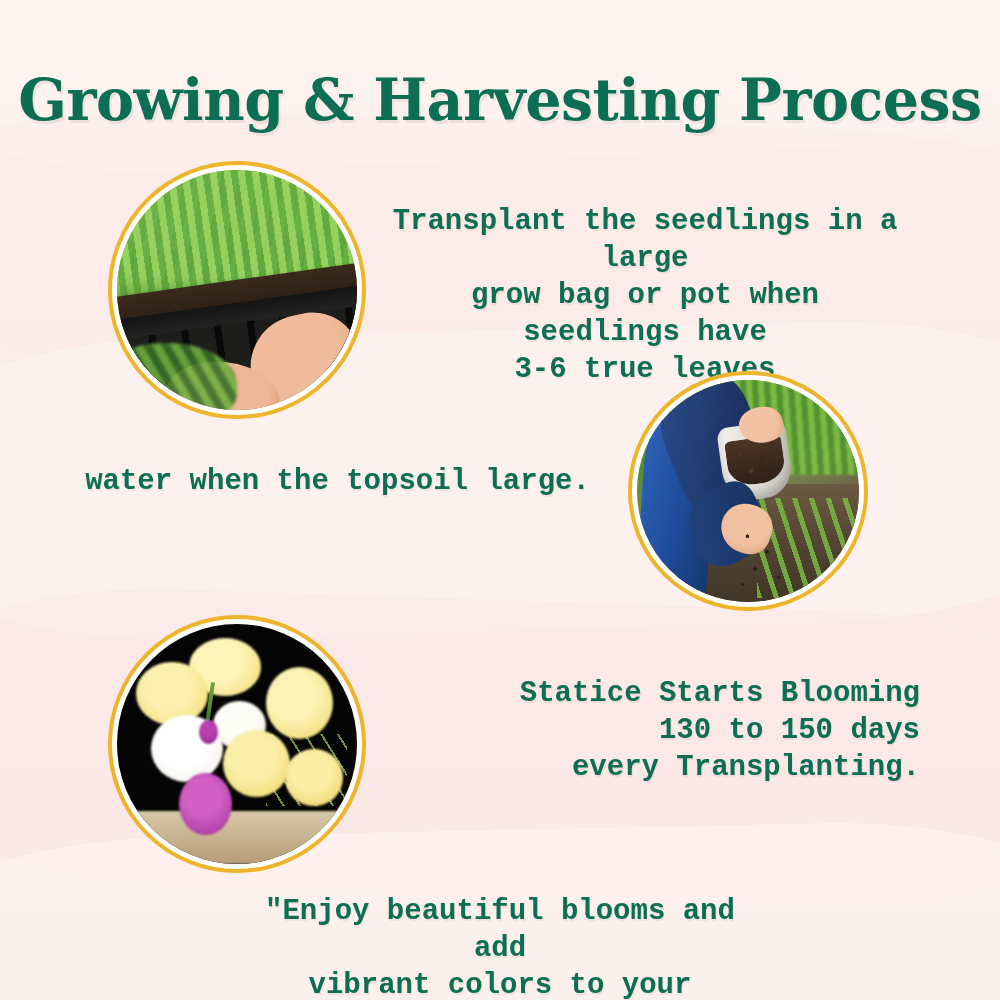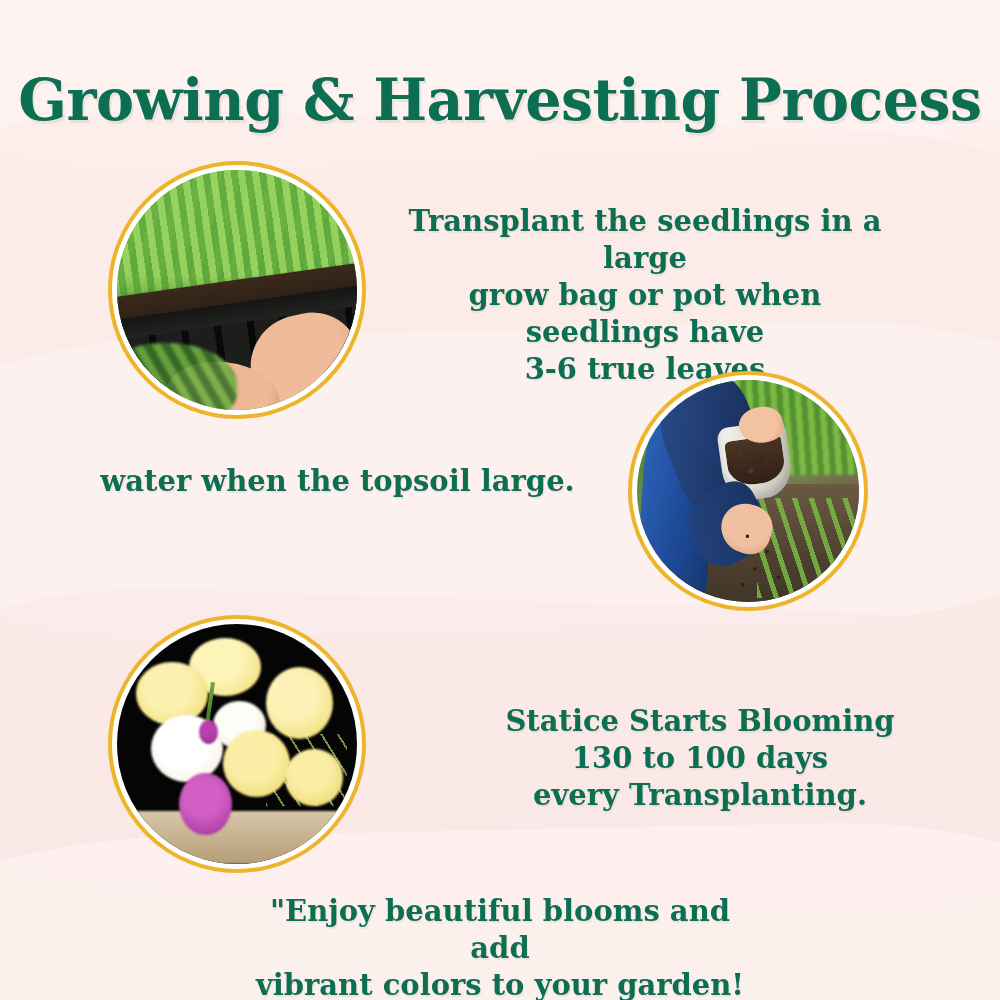--- a/index.html
+++ b/index.html
@@ -90,25 +90,25 @@
     position: absolute;
     font-family: "DejaVu Serif", serif;
     font-weight: bold;
     font-size: 29px;
     line-height: 37px;
     color: #0c6e53;
     text-shadow: 1px 2px 0 rgba(180, 150, 150, 0.16);
     text-align: center;
   }
 
-  .caption span { display: block; }
+  .caption span { display: block; font-family: Liberation Mono, monospace; }
 
   #caption-1 { left: 390px; top: 203px; width: 510px; }
   #caption-2 { left: 55px;  top: 463px; width: 565px; }
-  #caption-3 { left: 480px; top: 703px; width: 440px; }
+  #caption-3 { left: 480px; top: 675px; width: 440px; text-align: right; }
   #caption-4 { left: 240px; top: 893px; width: 520px; }
 
   
   .photo {
     position: absolute;
     border-radius: 50%;
     box-sizing: border-box;
     border: 4px solid #edb42c;
     padding: 5px;
     background: #ffffff;
@@ -350,21 +350,21 @@
       <div class="ph3-blob w1b"></div>
       <div class="ph3-blob y4"></div>
       <div class="ph3-blob y5"></div>
       <div class="ph3-blob p2"></div>
       <div class="ph3-blob p1"></div>
     </div>
   </div>
 
   <div class="caption" id="caption-3">
     <span>Statice Starts Blooming</span>
-    <span>130 to 100 days</span>
+    <span>130 to 150 days</span>
     <span>every Transplanting.</span>
   </div>
 
   <div class="caption" id="caption-4">
     <span>"Enjoy beautiful blooms and add</span>
     <span>vibrant colors to your garden!</span>
   </div>
 
 </div>
 

